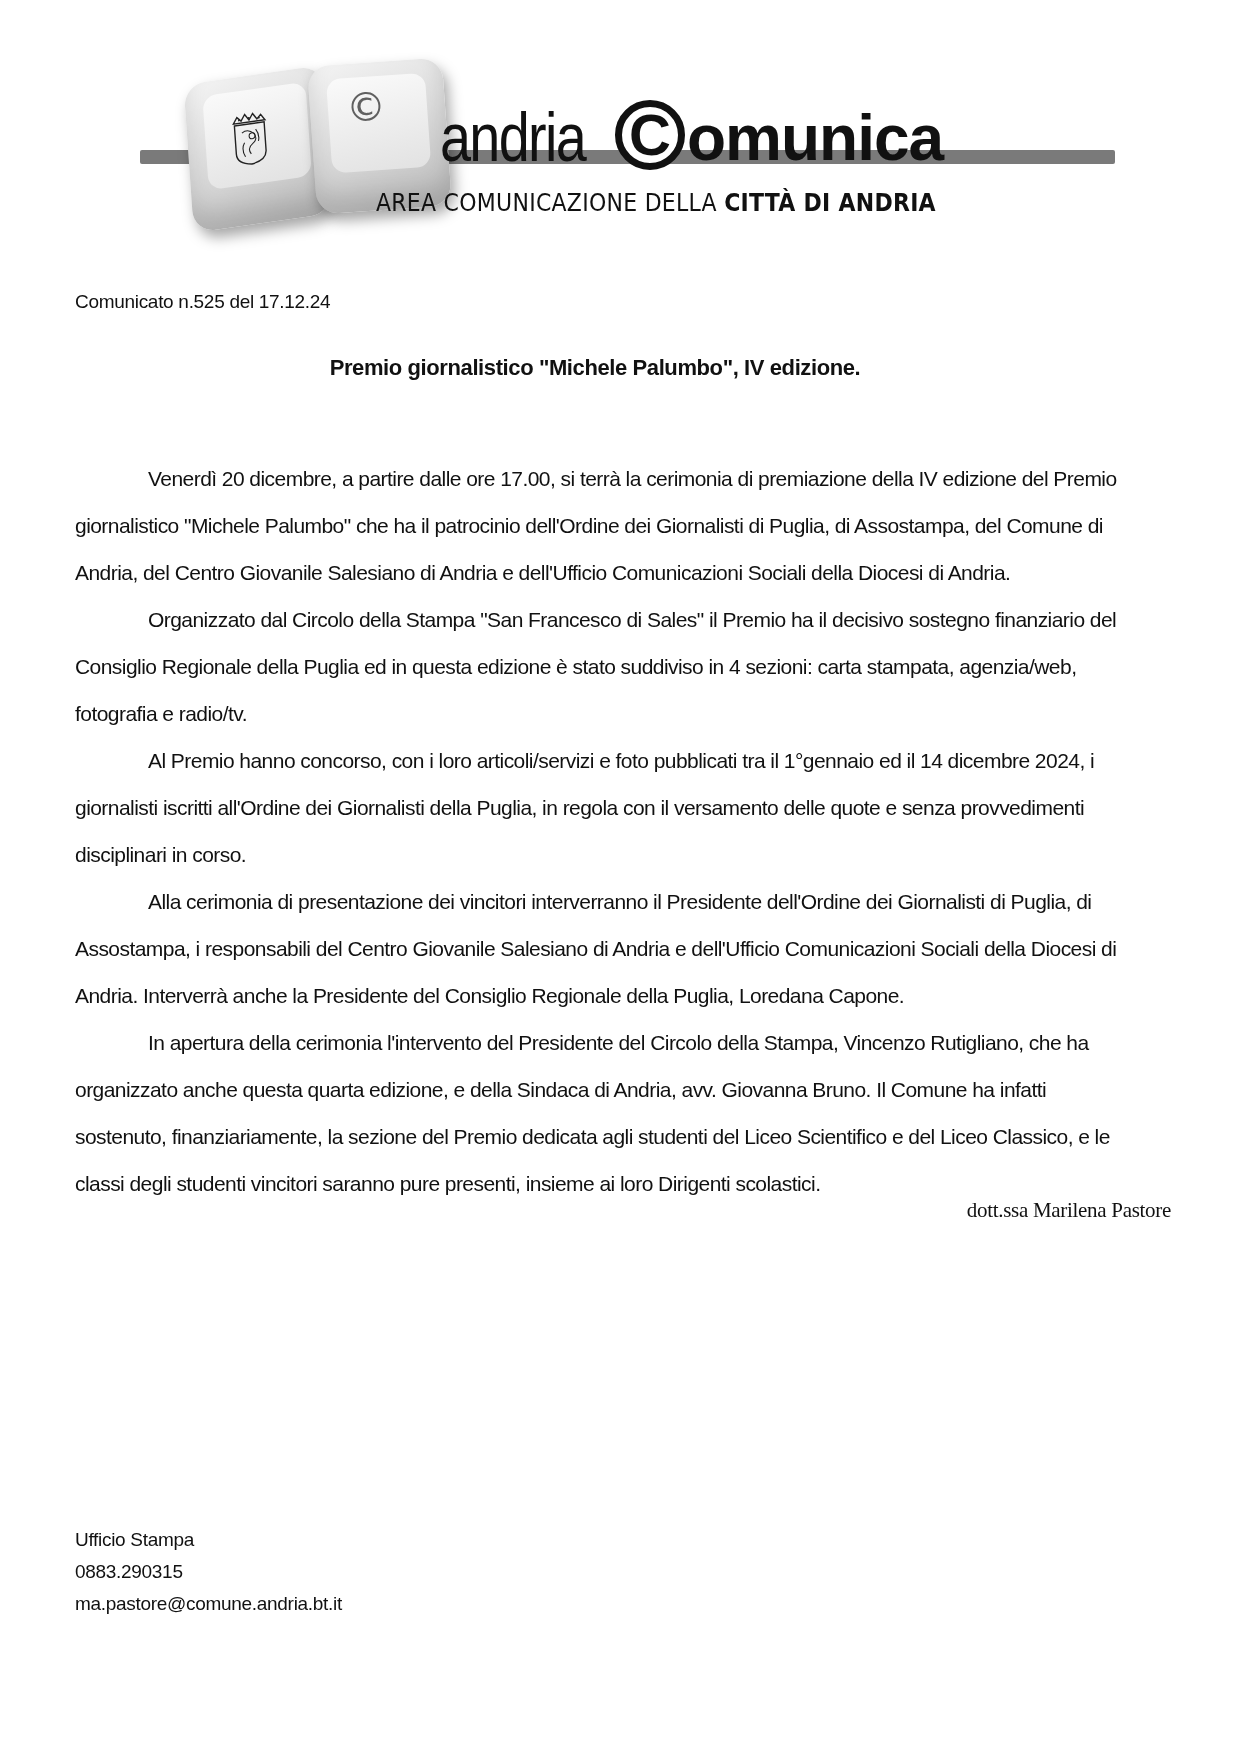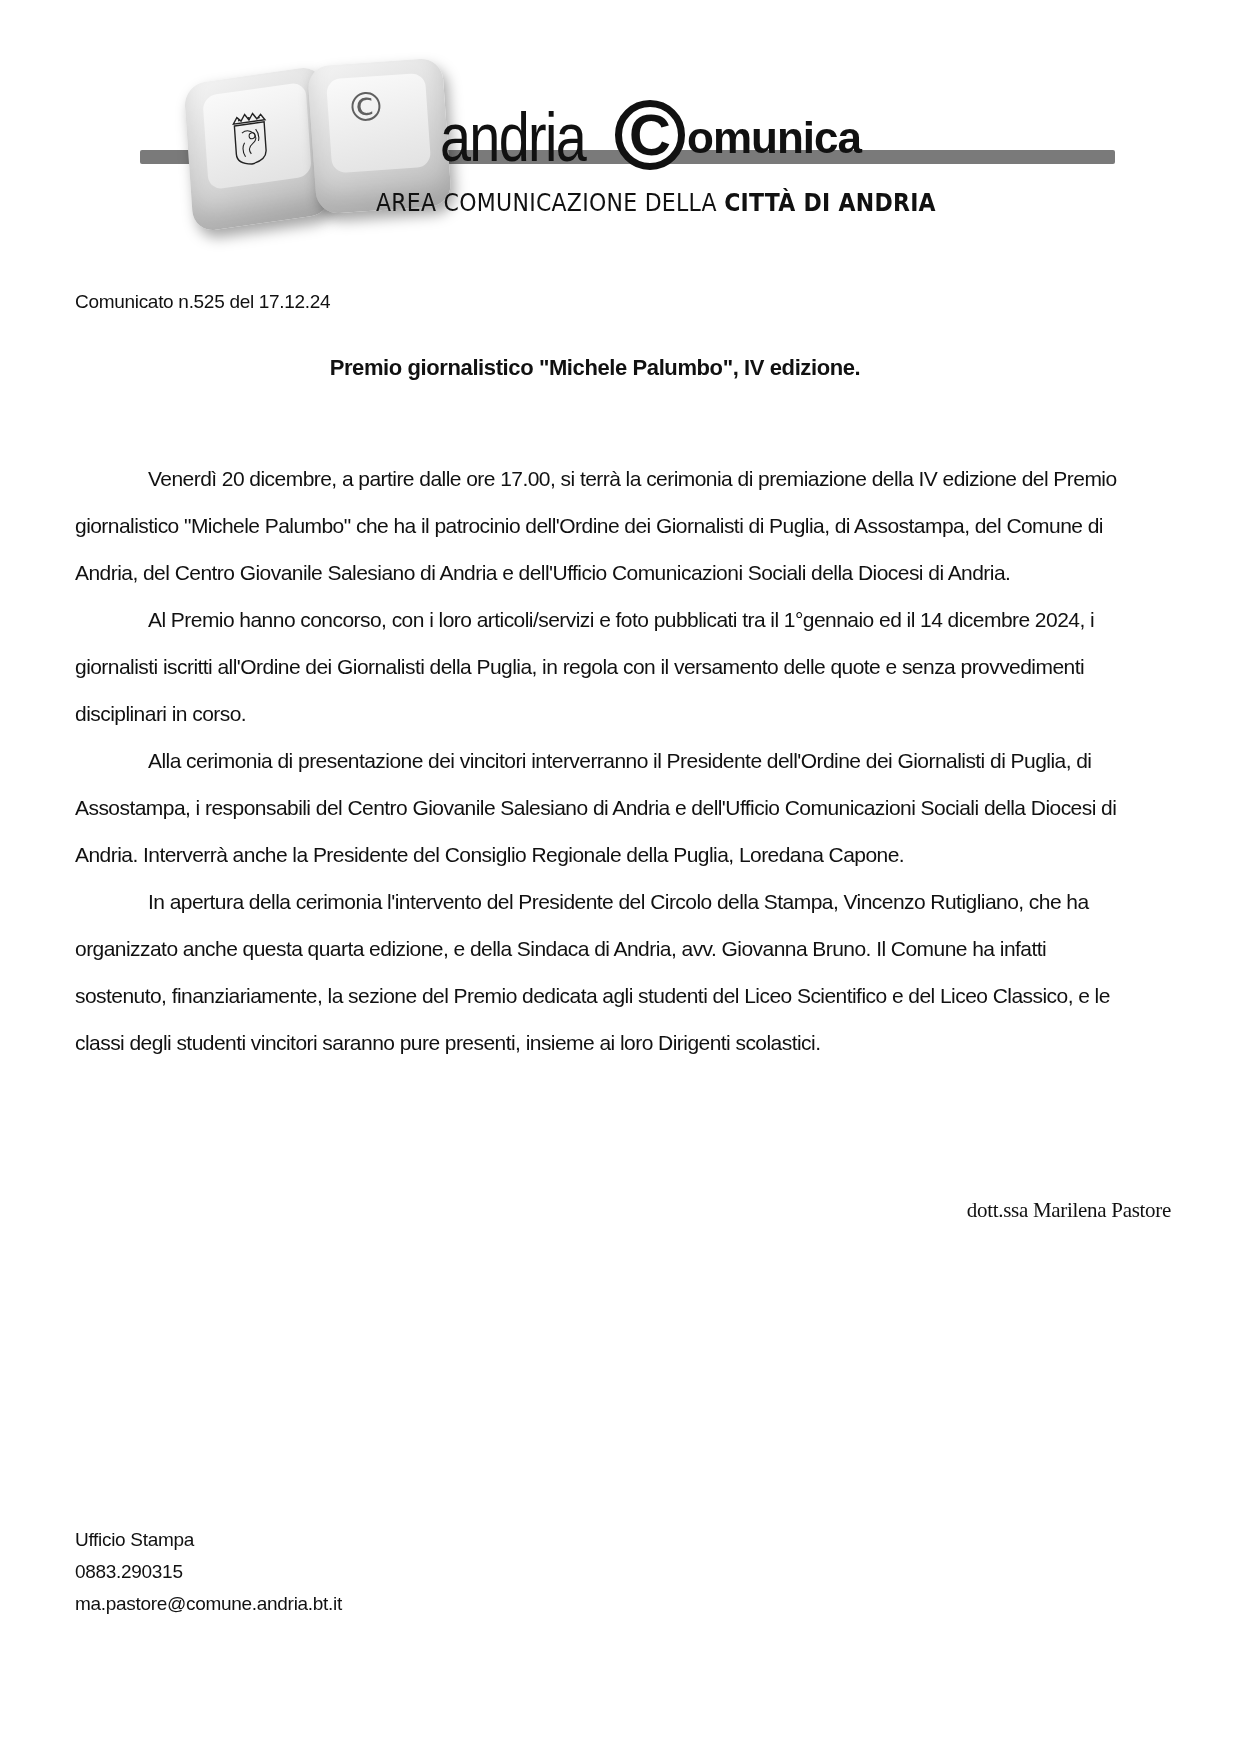--- a/index.html
+++ b/index.html
@@ -97,21 +97,21 @@
     .brand-c span {
       position: absolute;
       left: 0; right: 0; top: -2px;
       text-align: center;
       font-size: 58px;
       font-weight: bold;
       line-height: 60px;
       color: #111;
     }
     .brand-bold {
-      font-size: 44px;
+      font-size: 64px;
       font-weight: bold;
       line-height: 68px;
       letter-spacing: -1px;
       color: #111;
       margin-left: 2px;
       text-align: right;
     }
     .tagline {
       position: absolute;
       left: 376px; top: 188px;
@@ -212,20 +212,21 @@
 </div>
 
 <div class="ref">Comunicato n.525 del 17.12.24</div>
 
 <div class="title">
   <div>Premio giornalistico "Michele Palumbo", IV edizione.</div>
 </div>
 
 <div class="body-text">
   <p>Venerdì 20 dicembre, a partire dalle ore 17.00, si terrà la cerimonia di premiazione della IV edizione del Premio  giornalistico "Michele Palumbo" che ha il patrocinio dell'Ordine dei Giornalisti di Puglia, di Assostampa, del Comune di Andria, del Centro Giovanile Salesiano di Andria e  dell'Ufficio Comunicazioni Sociali della Diocesi di Andria.</p>
+  <p>Organizzato dal Circolo della Stampa "San Francesco di Sales" il Premio ha il decisivo sostegno finanziario del Consiglio Regionale della Puglia ed in questa edizione è stato suddiviso in 4 sezioni:  carta stampata, agenzia/web, fotografia  e radio/tv.</p>
   <p>Al Premio hanno concorso, con i loro articoli/servizi e foto pubblicati tra il 1°gennaio ed il 14 dicembre 2024, i giornalisti iscritti all'Ordine dei Giornalisti della Puglia, in regola con il versamento delle quote e senza provvedimenti disciplinari in corso.</p>
   <p>Alla cerimonia di presentazione dei vincitori interverranno il Presidente dell'Ordine dei Giornalisti di Puglia, di Assostampa, i responsabili del Centro Giovanile Salesiano di Andria e  dell'Ufficio Comunicazioni Sociali della Diocesi di Andria. Interverrà anche la Presidente del Consiglio Regionale della Puglia, Loredana Capone.</p>
   <p>In apertura della cerimonia l'intervento del Presidente del Circolo della Stampa, Vincenzo Rutigliano, che ha organizzato anche questa quarta edizione, e della Sindaca di Andria, avv. Giovanna Bruno. Il Comune ha infatti sostenuto, finanziariamente, la sezione del Premio dedicata agli studenti del Liceo Scientifico e del Liceo Classico, e le classi degli studenti vincitori saranno pure presenti, insieme ai loro Dirigenti scolastici.</p>
 </div>
 
 <div class="signature">dott.ssa Marilena Pastore</div>
 
 <div class="footer">
   <div>Ufficio Stampa</div>
   <div>0883.290315</div>

